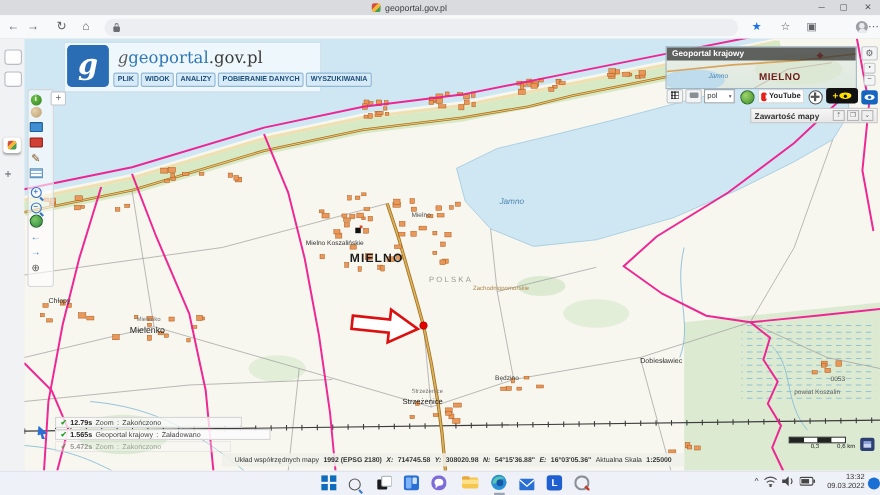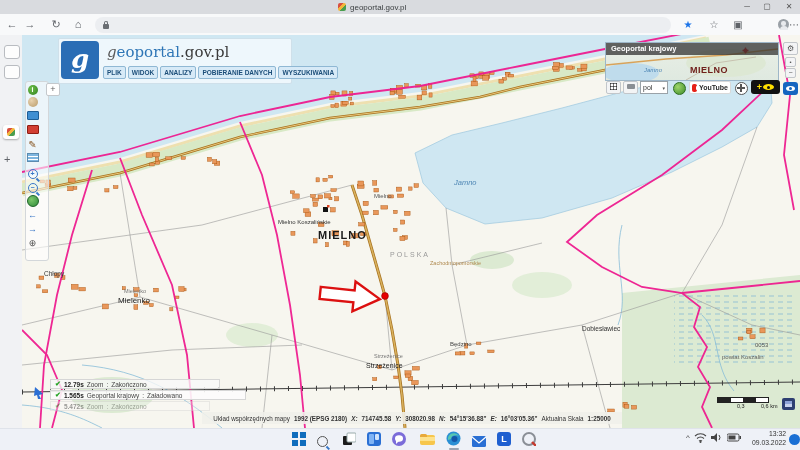--- a/index.html
+++ b/index.html
@@ -370,21 +370,21 @@
   <span class="mlabel" style="left:408px;top:226px;font-size:5.5px;color:#b08a50">Zachodniopomorskie</span>
   <span class="mlabel" style="left:352px;top:319px;font-size:5.5px;color:#777">Strzeżenice</span>
   <span class="mlabel" style="left:344px;top:327px;font-size:7px;color:#222">Strzeżenice</span>
   <span class="mlabel" style="left:428px;top:306px;font-size:6px;color:#444">Będzino</span>
   <span class="mlabel" style="left:560px;top:291px;font-size:6.5px">Dobiesławiec</span>
   <span class="mlabel" style="left:700px;top:319px;font-size:6px;color:#5f5f5f">powiat Koszalin</span>
   <span class="mlabel" style="left:733px;top:307px;font-size:6px;color:#555">0053</span>
 
   <div class="abs" id="gheader">
     <div class="abs" id="glogo">g</div>
-    <div class="abs" id="gtitle"><span class="t1">g</span><span class="t2">eoportal</span><span class="t3">.gov.pl</span></div>
+    <div class="abs" id="gtitle"><span class="t1">g</span><span class="t2">geoportal</span><span class="t3">.gov.pl</span></div>
     <div class="abs" id="gmenu">
       <span class="mbtn">PLIK</span>
       <span class="mbtn">WIDOK</span>
       <span class="mbtn">ANALIZY</span>
       <span class="mbtn">POBIERANIE DANYCH</span>
       <span class="mbtn">WYSZUKIWANIA</span>
     </div>
   </div>
 
   <div class="abs" id="mtoolbar"></div>
@@ -428,20 +428,28 @@
   <div class="abs" id="yt">
       <span id="yt-badge"></span>
       <span>YouTube</span>
     </div>
   <div class="abs" id="btn-wheel"></div>
   <div class="abs" id="btn-contrast"><span>+</span><i></i></div>
   <div class="abs" id="btn-eye-blue">
       <i></i>
     </div>
 
+  <div class="abs" id="zmapy">
+    <b>Zawartość mapy</b>
+    <span style="display:flex;gap:2px">
+      <span class="zi">⇡</span>
+      <span class="zi">❒</span>
+      <span class="zi">⌄</span>
+    </span>
+  </div>
 
   <svg class="abs" style="left:12px;top:352px" width="12" height="12">
       <polygon points="1,0 9,7 5,8 7,12 4,12 3,8 0,9" fill="#2b6fd4"></polygon>
     </svg>
   <div class="abs toast" style="top:344px;width:170px">
     <span class="chk">✔</span>
       <b>12.79s</b>
       <span>Zoom</span>
       <span>:</span>
       <span>Zakończono</span>

